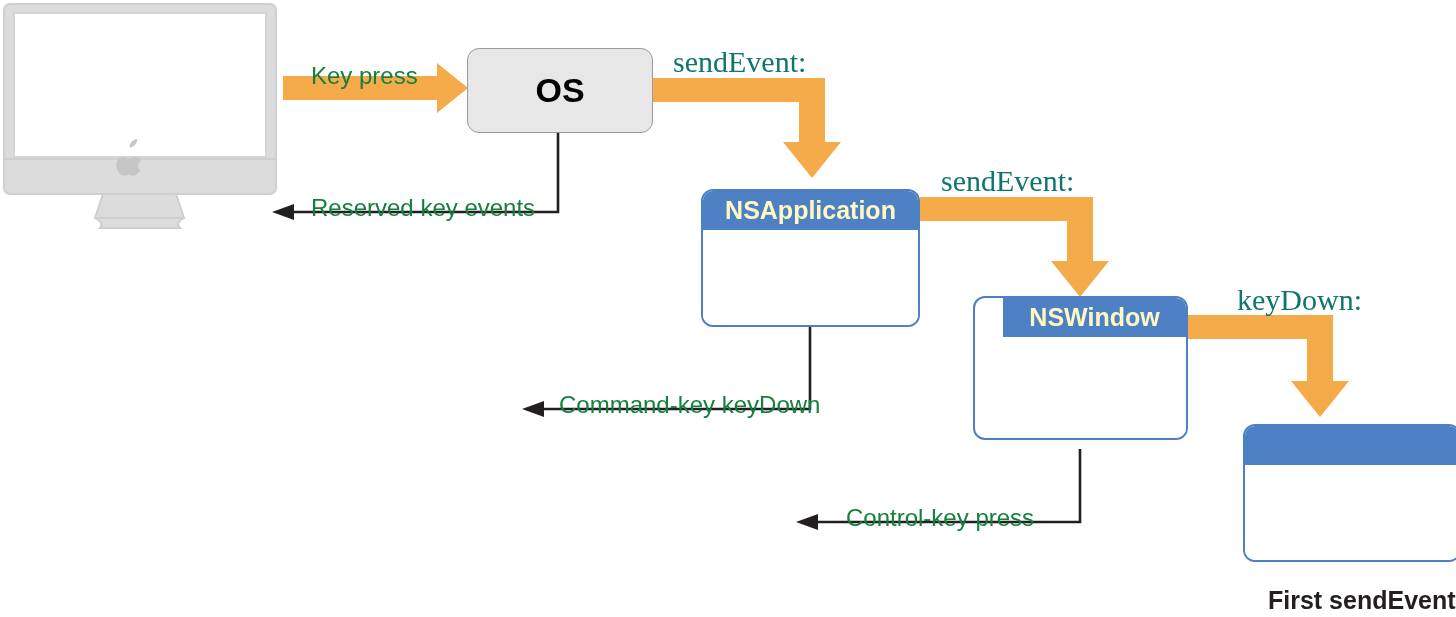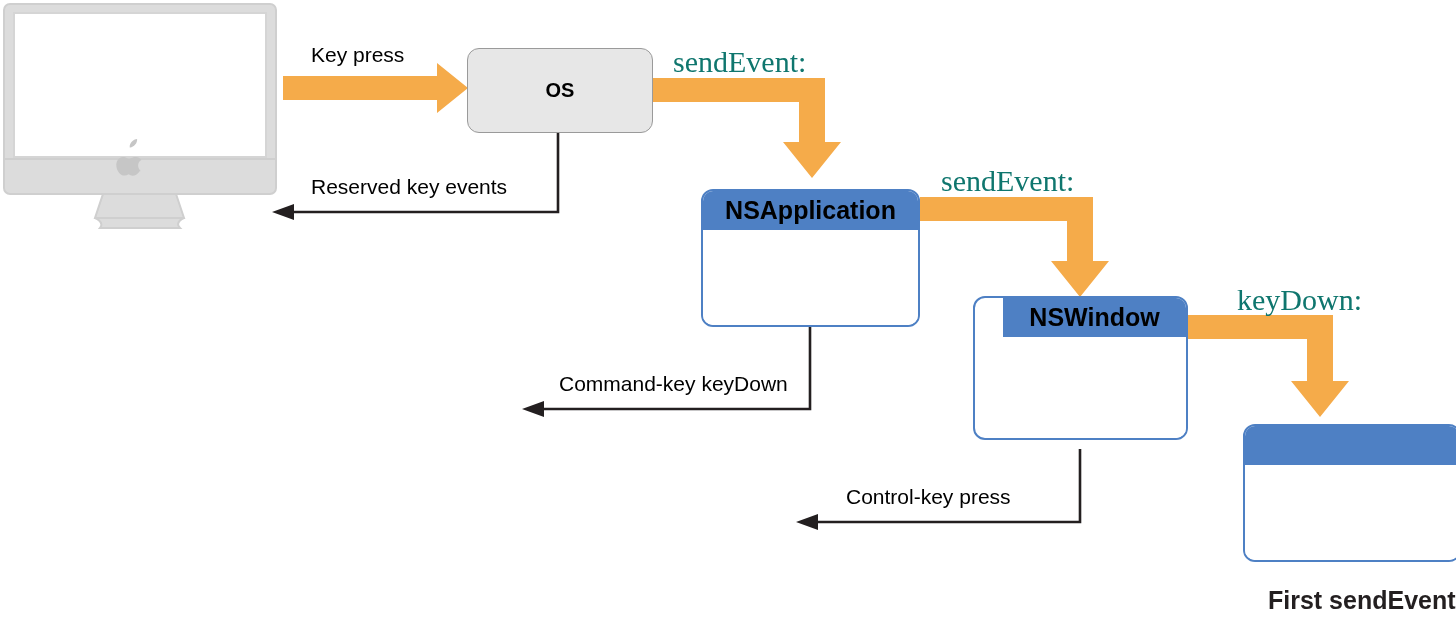--- a/index.html
+++ b/index.html
@@ -23,24 +23,25 @@
     left: 0;
     top: 0;
     width: 1456px;
     height: 617px;
   }
 
   
   .lbl {
     position: absolute;
     white-space: nowrap;
-    color: #000000;
+    color: #15803d;
     font-family: "Liberation Sans", sans-serif;
-    font-size: 21px;
+    font-size: 24px;
     line-height: 1;
+    margin-top: 20px;
   }
   .lbl-mono {
     position: absolute;
     white-space: nowrap;
     color: #0f766e;
     font-family: Liberation Serif, serif;
     font-size: 30px;
     letter-spacing: 0px;
     line-height: 1;
   }
@@ -53,35 +54,35 @@
     overflow: hidden;
   }
   .node-os {
     background: #e7e7e7;
     border: 1.6px solid #9a9a9a;
     display: flex;
     align-items: center;
     justify-content: center;
   }
   .node-os .node-os-title {
-    font-size: 20px;
+    font-size: 34px;
     font-weight: bold;
     color: #000000;
     font-family: "Liberation Sans", sans-serif;
   }
 
   .node-blue {
     background: #ffffff;
     border: 2px solid #4e80c4;
     display: flex;
     flex-direction: column;
   }
   .node-blue .hdr {
     background: #4e80c4;
-    color: #000000;
+    color: #fef9c3;
     font-weight: bold;
     font-size: 25px;
     font-family: "Liberation Sans", sans-serif;
     display: flex;
     align-items: center;
     justify-content: center;
     width: 100%;
     box-sizing: border-box;
   }
   .node-blue .body {

